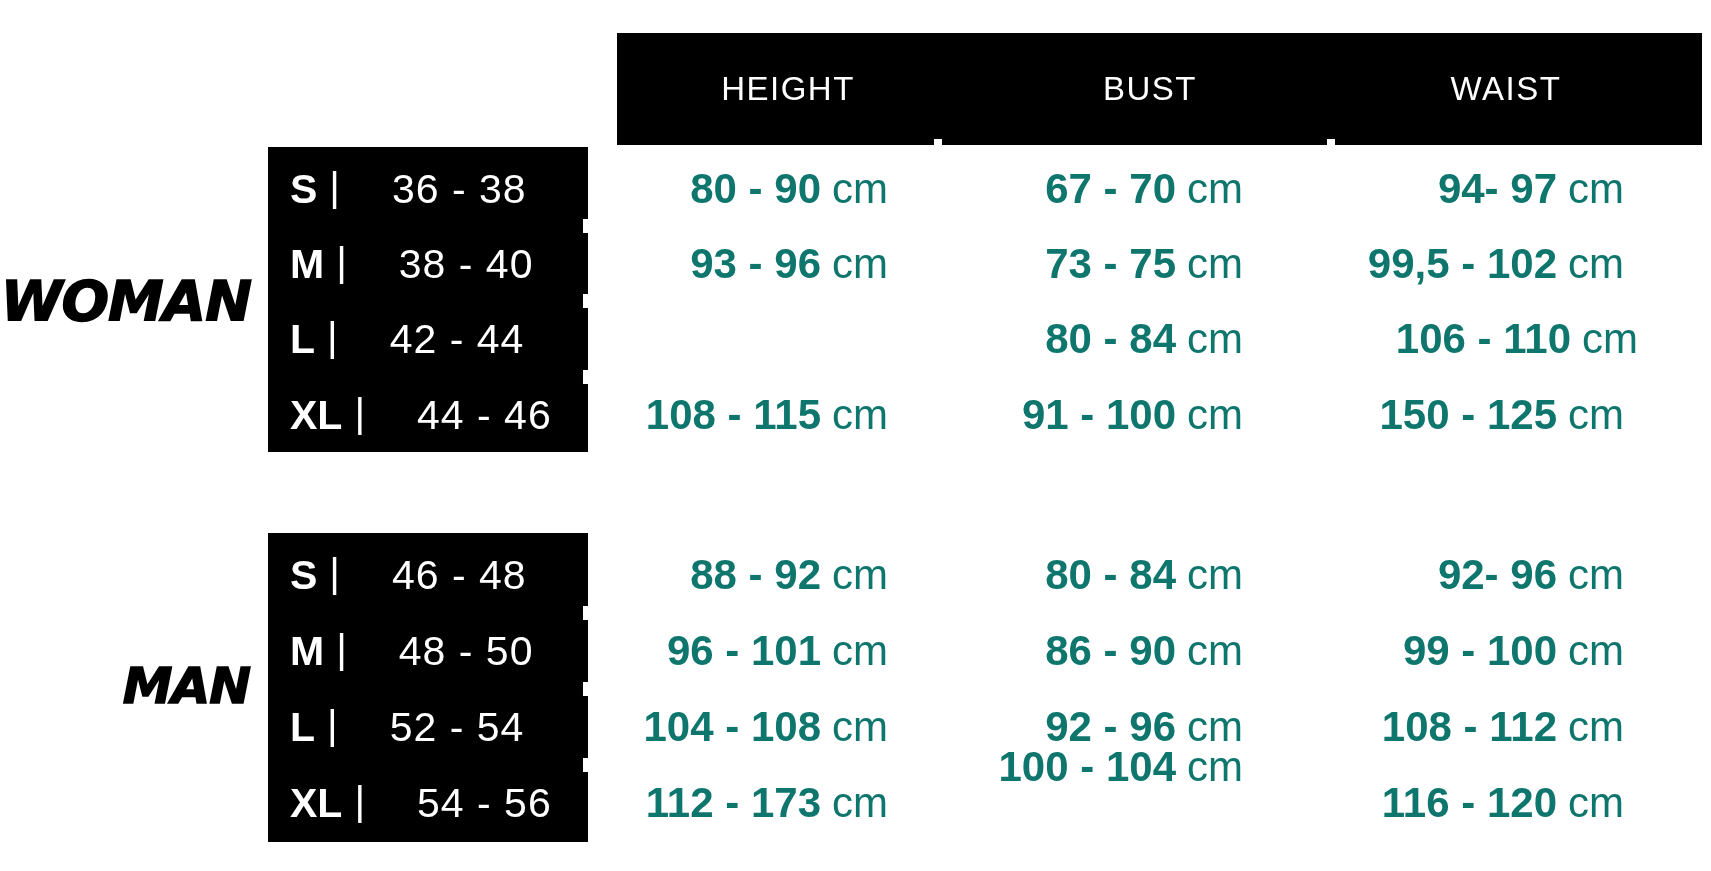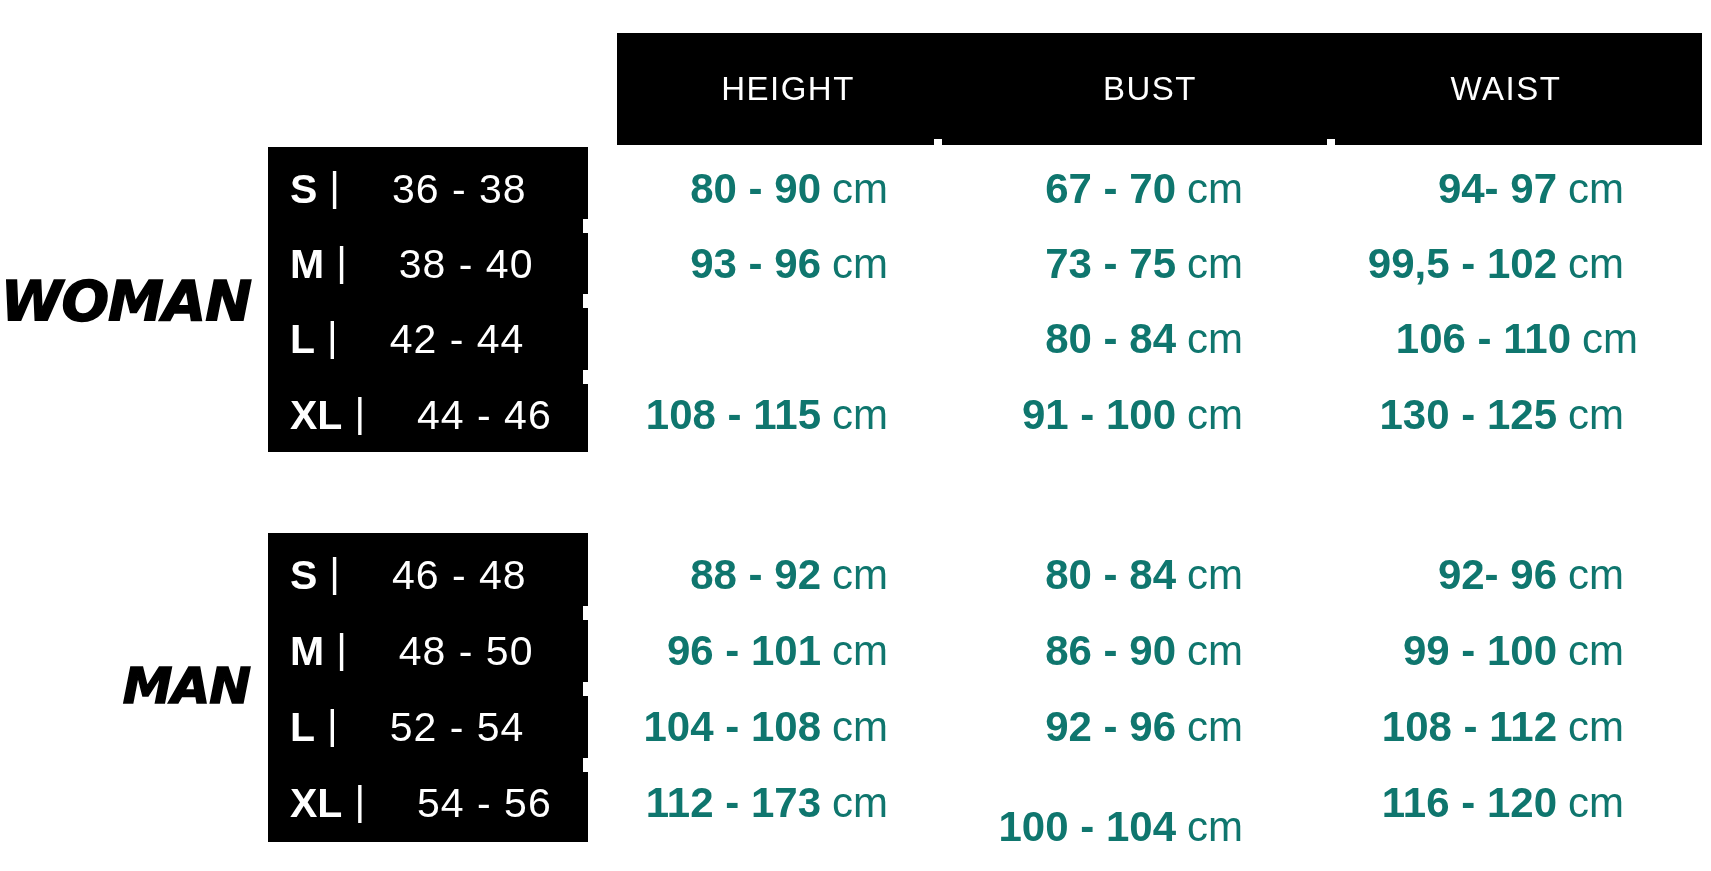--- a/index.html
+++ b/index.html
@@ -115,31 +115,31 @@
 
   <div class="cell" style="right:823px;top:239px"><span class="val">93 - 96</span><span class="unit">cm</span></div>
   <div class="cell" style="right:468px;top:239px"><span class="val">73 - 75</span><span class="unit">cm</span></div>
   <div class="cell" style="right:87px;top:239px"><span class="val">99,5 - 102</span><span class="unit">cm</span></div>
 
   <div class="cell" style="right:468px;top:314px"><span class="val">80 - 84</span><span class="unit">cm</span></div>
   <div class="cell" style="right:73px;top:314px"><span class="val">106 - 110</span><span class="unit">cm</span></div>
 
   <div class="cell" style="right:823px;top:390px"><span class="val">108 - 115</span><span class="unit">cm</span></div>
   <div class="cell" style="right:468px;top:390px"><span class="val">91 - 100</span><span class="unit">cm</span></div>
-  <div class="cell" style="right:87px;top:390px"><span class="val">130 - 125</span><span class="unit">cm</span></div>
+  <div class="cell" style="right:87px;top:390px"><span class="val">150 - 125</span><span class="unit">cm</span></div>
 
   <div class="cell" style="right:823px;top:550px"><span class="val">88 - 92</span><span class="unit">cm</span></div>
   <div class="cell" style="right:468px;top:550px"><span class="val">80 - 84</span><span class="unit">cm</span></div>
   <div class="cell" style="right:87px;top:550px"><span class="val">92- 96</span><span class="unit">cm</span></div>
 
   <div class="cell" style="right:823px;top:626px"><span class="val">96 - 101</span><span class="unit">cm</span></div>
   <div class="cell" style="right:468px;top:626px"><span class="val">86 - 90</span><span class="unit">cm</span></div>
   <div class="cell" style="right:87px;top:626px"><span class="val">99 - 100</span><span class="unit">cm</span></div>
 
   <div class="cell" style="right:823px;top:702px"><span class="val">104 - 108</span><span class="unit">cm</span></div>
   <div class="cell" style="right:468px;top:702px"><span class="val">92 - 96</span><span class="unit">cm</span></div>
   <div class="cell" style="right:87px;top:702px"><span class="val">108 - 112</span><span class="unit">cm</span></div>
 
   <div class="cell" style="right:823px;top:778px"><span class="val">112 - 173</span><span class="unit">cm</span></div>
-  <div class="cell" style="right:468px;top:802px"><span class="val">100 - 104</span><span class="unit">cm</span></div>
+  <div class="cell" style="right:468px;top:742px"><span class="val">100 - 104</span><span class="unit">cm</span></div>
   <div class="cell" style="right:87px;top:778px"><span class="val">116 - 120</span><span class="unit">cm</span></div>
 
 </div>
 
 </body></html>

